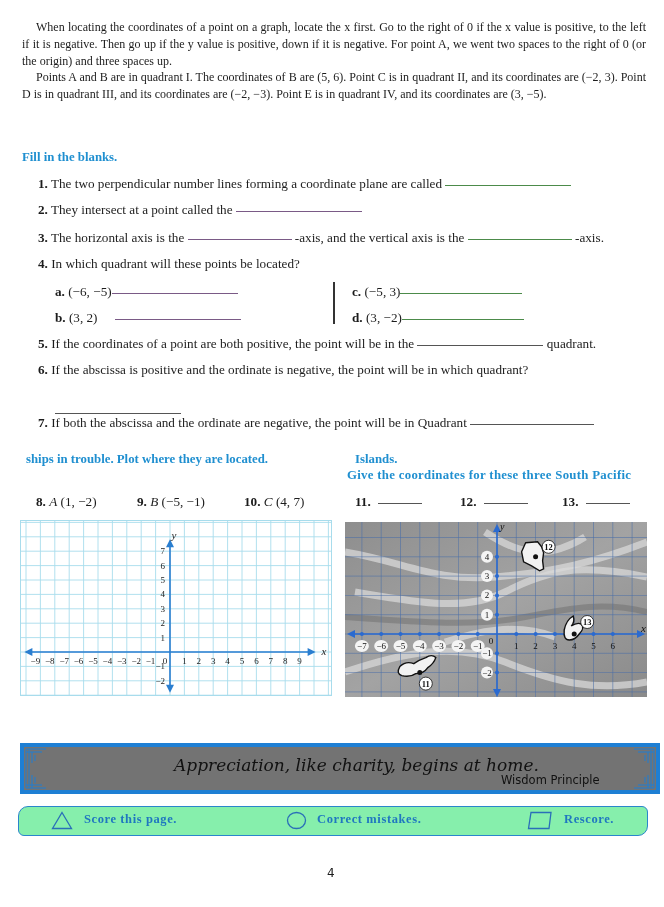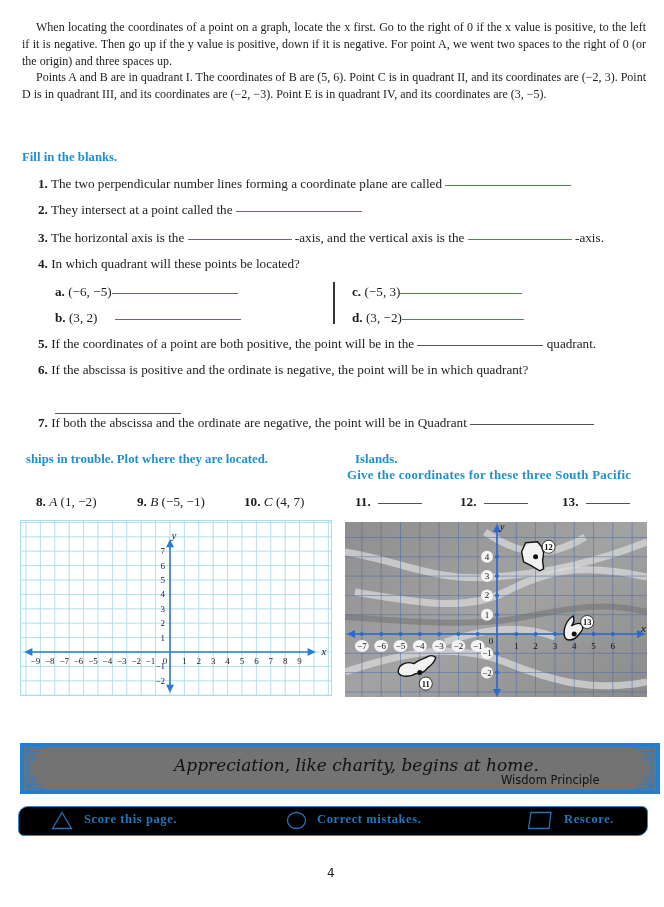--- a/index.html
+++ b/index.html
@@ -12,21 +12,21 @@
   .q { position: absolute; font-size: 13.2px; white-space: nowrap; }
   .q b { font-weight: bold; }
   .blank { display: inline-block; border-bottom: 1px solid #555; vertical-align: baseline; height: 1px; position: relative; top: -2px; }
   .blank.purple { border-bottom-color: #7a5a86; }
   .blank.green { border-bottom-color: #4c8b4a; }
   .divider-v { position: absolute; left: 333px; top: 282px; width: 1.5px; height: 42px; background: #333; }
   .graph { position: absolute; }
   .banner { position: absolute; left: 20px; top: 723px; width: 640px; height: 51px; border: 4px solid #1e7fd4; background: #737373; margin-top: 20px; }
   .banner .quote { position: absolute; left: 150px; top: 8px; font-family: "DejaVu Serif", serif; font-style: italic; font-size: 17px; color: #111; }
   .banner .src { position: absolute; left: 477px; top: 26px; font-family: "DejaVu Sans", sans-serif; font-size: 11.5px; color: #111; }
-  .score-bar { position: absolute; left: 18px; top: 806px; width: 630px; height: 30px; border: 1.5px solid #2a85cc; border-radius: 10px 6px 10px 6px; background: #000000; }
+  .score-bar { position: absolute; left: 18px; top: 806px; width: 630px; height: 30px; border: 1.5px solid #2a85cc; border-radius: 10px 6px 10px 6px; background: #86efac; }
   .score-item { position: absolute; top: 5px; font-weight: bold; color: #1f77c0; font-size: 12.5px; letter-spacing: 0.6px; }
   .page-num { position: absolute; left: 327px; top: 866px; font-family: "DejaVu Sans", sans-serif; font-size: 12px; }
 </style>
 </head>
 <body>
 
 
 
 
 <div class="para" style="top:19px;">

